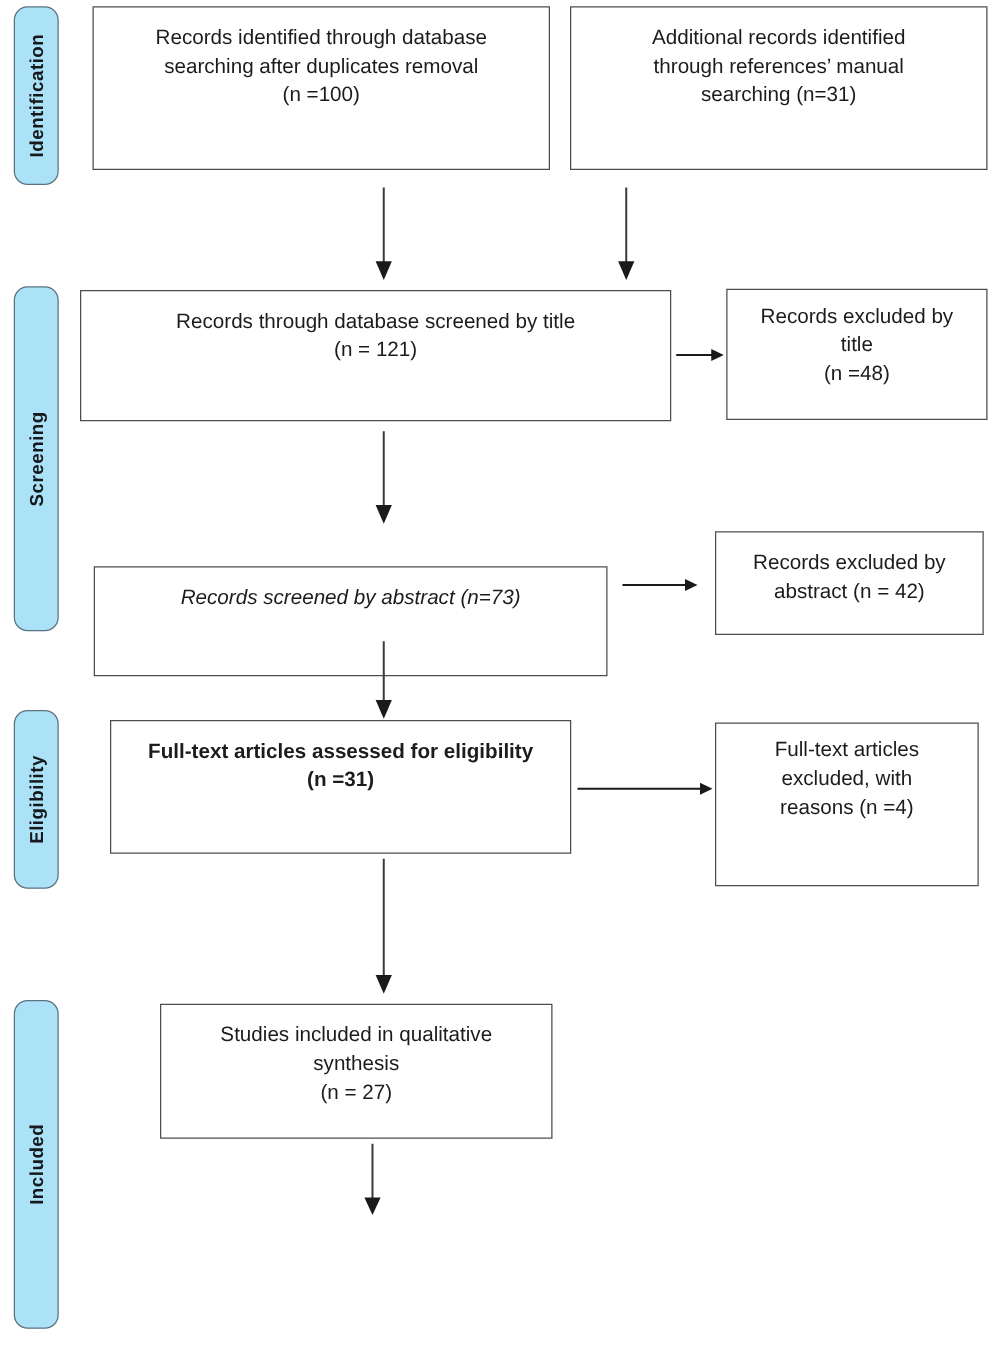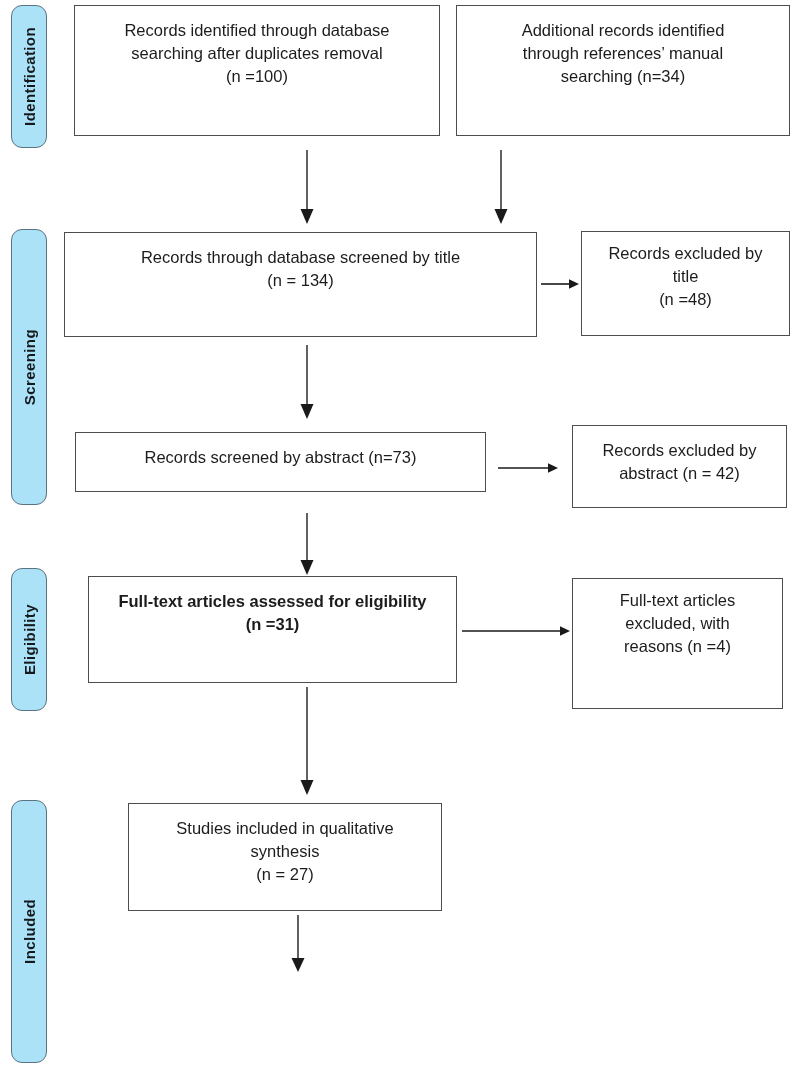--- a/index.html
+++ b/index.html
@@ -90,40 +90,40 @@
 
   <div class="flow-box pad-top-14" style="left:74px; top:5px; width:366px; height:131px;">
     <span class="box-text">Records identified through database
 searching after duplicates removal
 (n =100)</span>
   </div>
 
   <div class="flow-box pad-top-14" style="left:456px; top:5px; width:334px; height:131px;">
     <span class="box-text">Additional records identified
 through references’ manual
-searching (n=34)</span>
+searching (n=31)</span>
   </div>
 
   <div class="conn" style="left:296px; top:150px; width:22px; height:80px;">
     <svg width="22" height="80" viewBox="0 0 22 80">
       <line x1="11" y1="0" x2="11" y2="62" stroke="#3a3a3a" stroke-width="1.6"></line>
       <polygon points="11,74 4.5,59 17.5,59" fill="#1a1a1a"></polygon>
     </svg>
   </div>
 
   <div class="conn" style="left:490px; top:150px; width:22px; height:80px;">
     <svg width="22" height="80" viewBox="0 0 22 80">
       <line x1="11" y1="0" x2="11" y2="62" stroke="#3a3a3a" stroke-width="1.6"></line>
       <polygon points="11,74 4.5,59 17.5,59" fill="#1a1a1a"></polygon>
     </svg>
   </div>
 
   <div class="flow-box pad-top-14" style="left:64px; top:232px; width:473px; height:105px;">
     <span class="box-text">Records through database screened by title
-(n = 134)</span>
+(n = 121)</span>
   </div>
 
   <div class="flow-box pad-top-10" style="left:581px; top:231px; width:209px; height:105px;">
     <span class="box-text">Records excluded by
 title
 (n =48)</span>
   </div>
 
   <div class="conn" style="left:541px; top:277px; width:40px; height:14px;">
     <svg width="40" height="14" viewBox="0 0 40 14">
@@ -132,21 +132,21 @@
     </svg>
   </div>
 
   <div class="conn" style="left:296px; top:345px; width:22px; height:80px;">
     <svg width="22" height="80" viewBox="0 0 22 80">
       <line x1="11" y1="0" x2="11" y2="62" stroke="#3a3a3a" stroke-width="1.6"></line>
       <polygon points="11,74 4.5,59 17.5,59" fill="#1a1a1a"></polygon>
     </svg>
   </div>
 
-  <div class="flow-box pad-top-14" style="left:75px; top:432px; width:411px; height:60px;">
+  <div class="flow-box pad-top-14" style="left:75px; top:453px; width:411px; height:88px;font-style:italic;">
     <span class="box-text">Records screened by abstract (n=73)</span>
   </div>
 
   <div class="flow-box pad-top-14" style="left:572px; top:425px; width:215px; height:83px;">
     <span class="box-text">Records excluded by
 abstract (n = 42)</span>
   </div>
 
   <div class="conn" style="left:498px; top:461px; width:62px; height:14px;">
     <svg width="62" height="14" viewBox="0 0 62 14">

